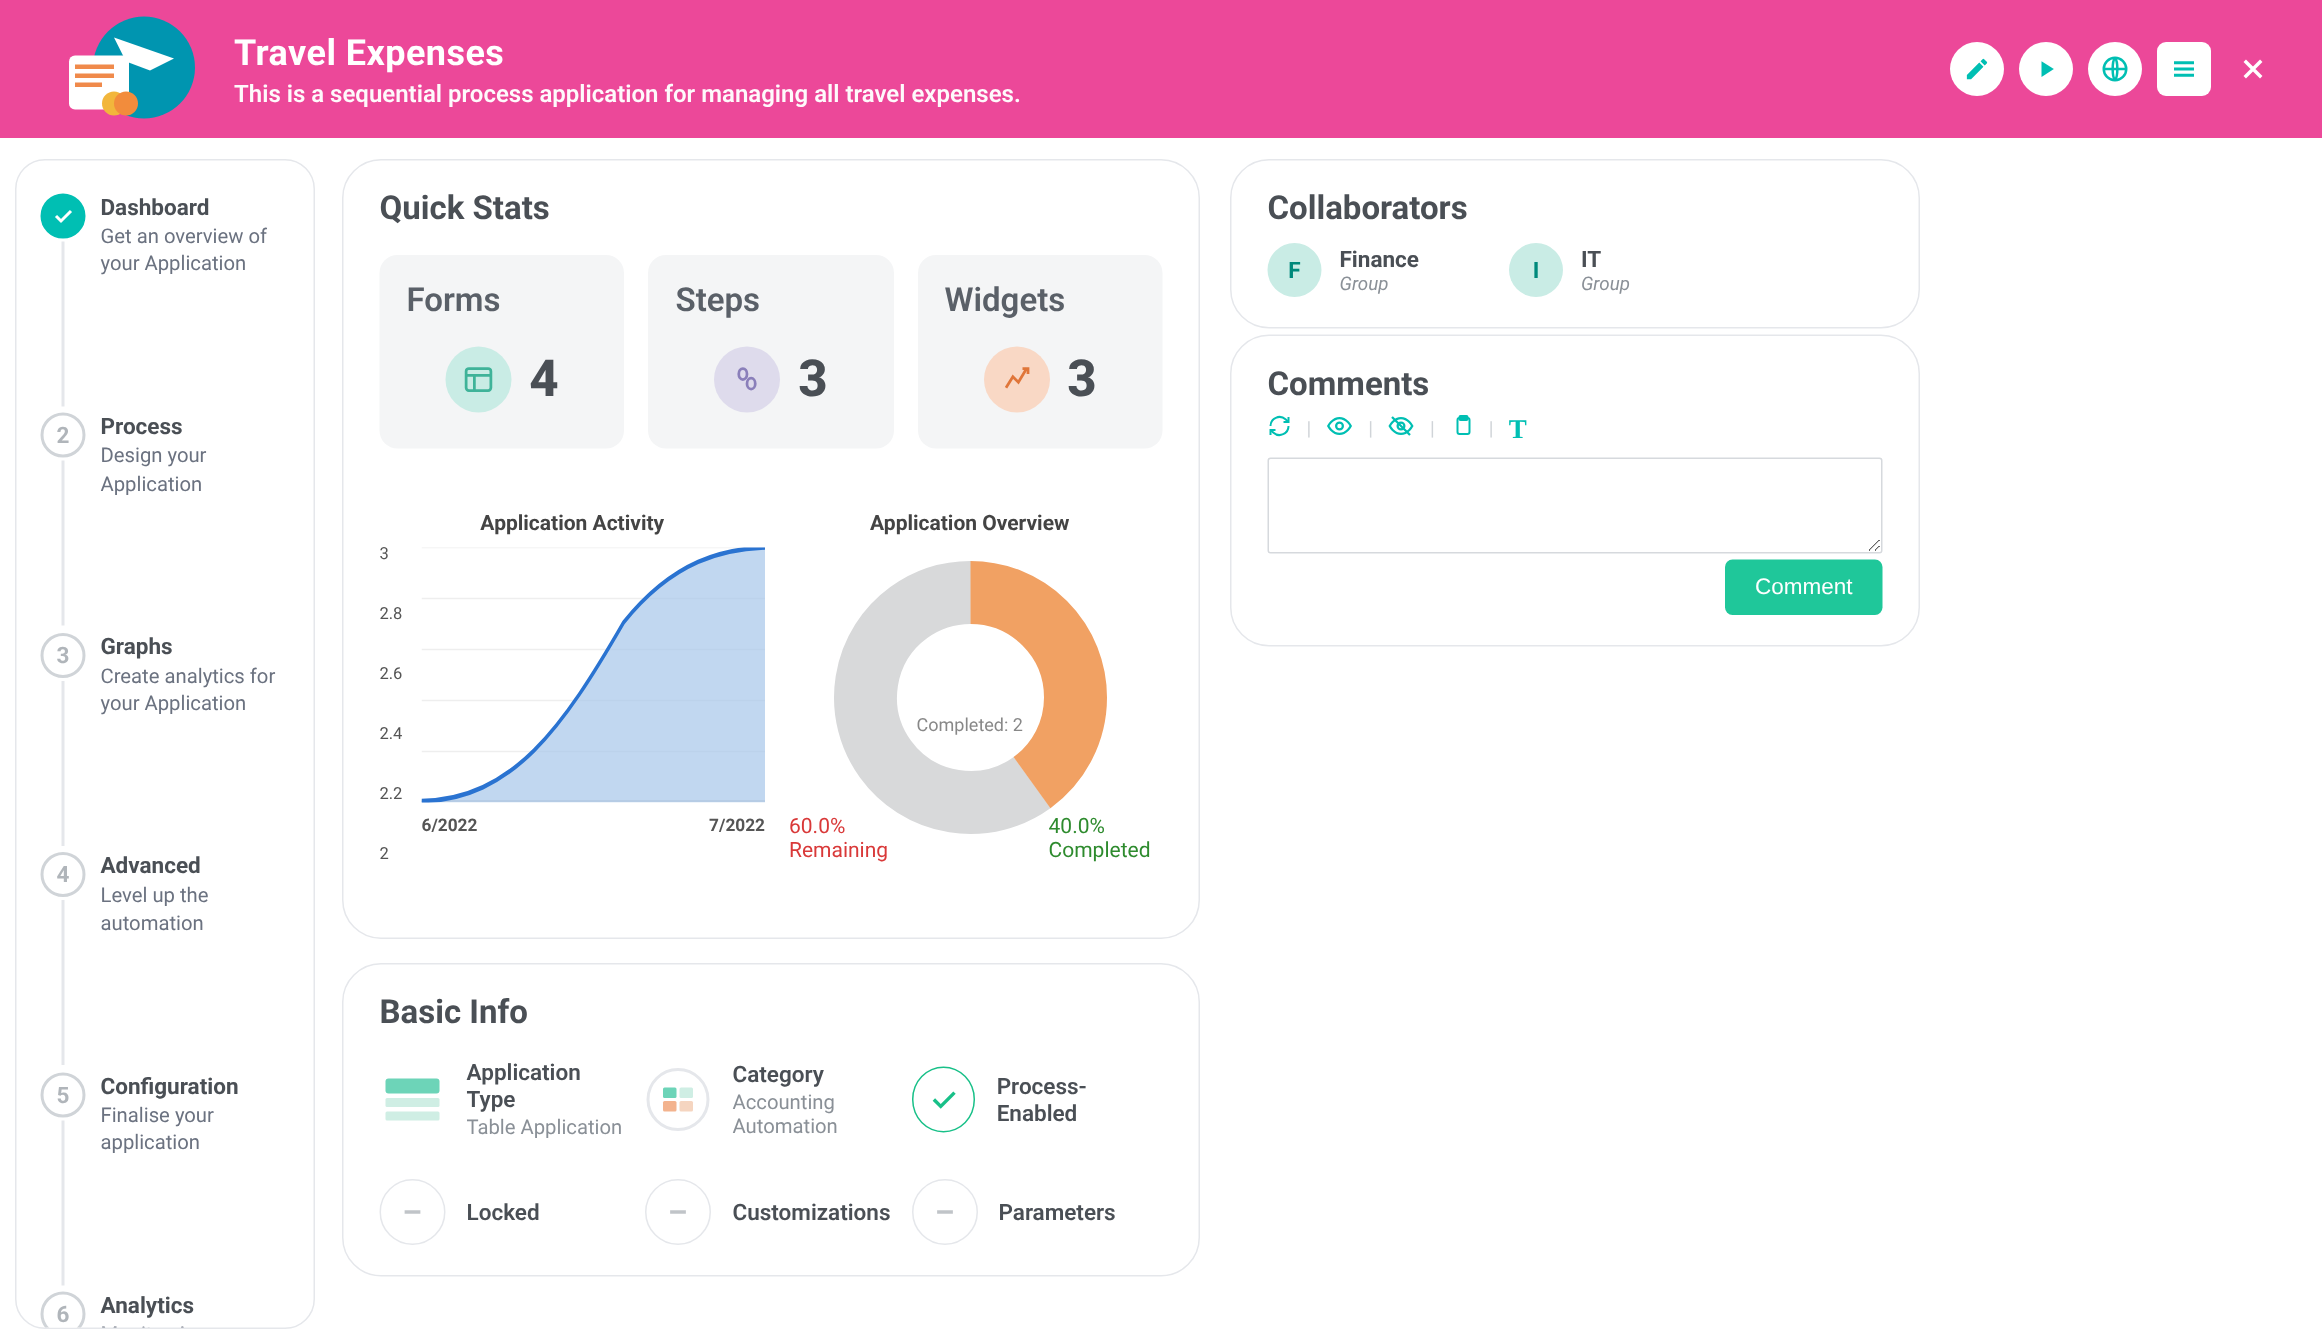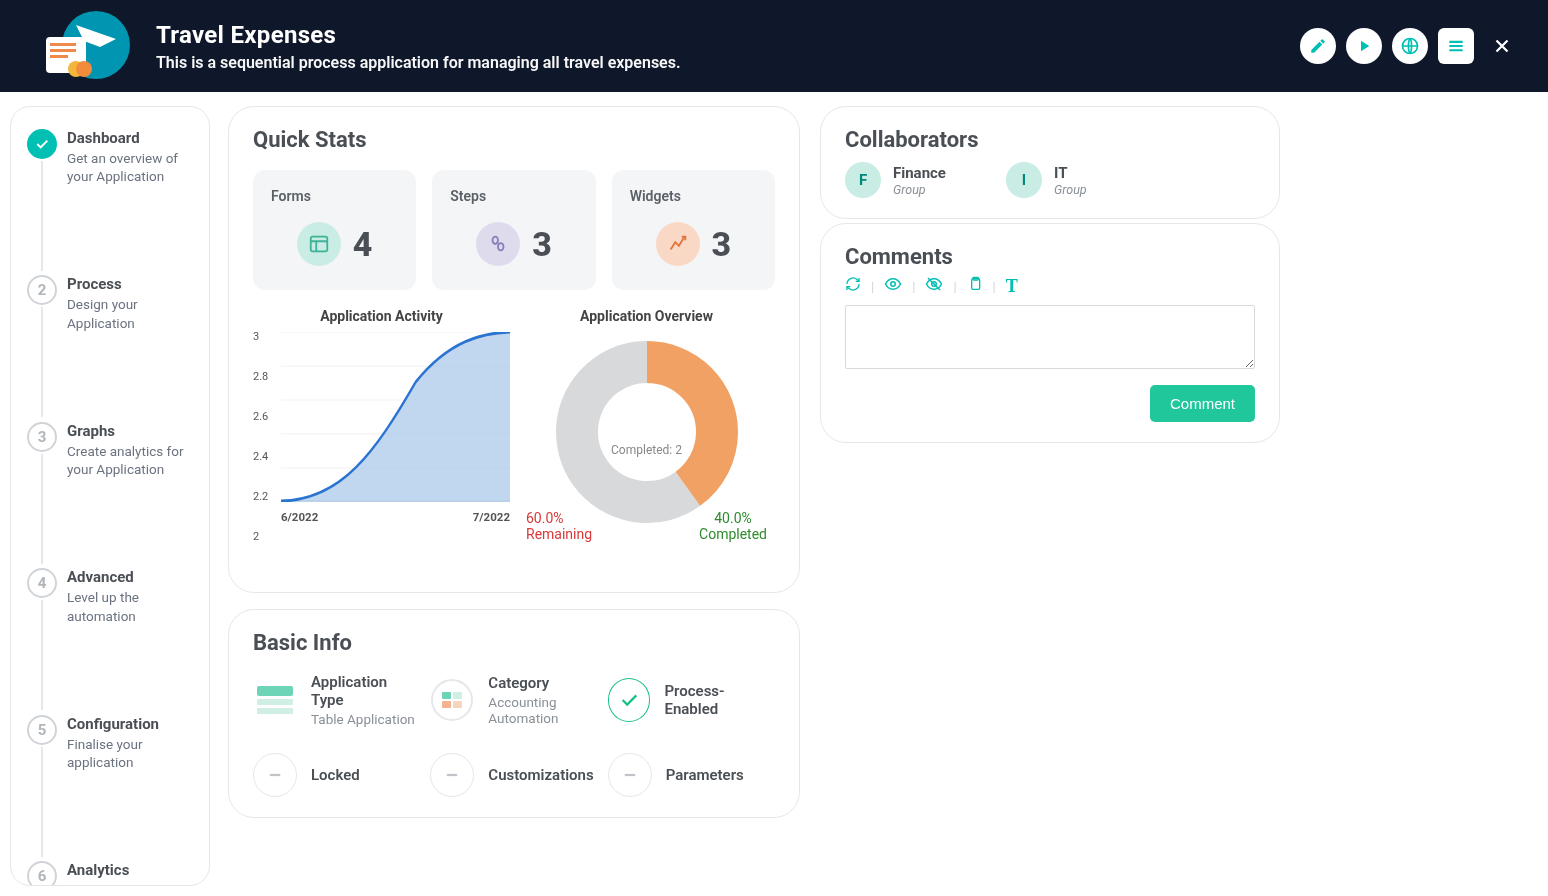--- a/index.html
+++ b/index.html
@@ -4,21 +4,21 @@
 <style>
   * { box-sizing: border-box; margin: 0; padding: 0; }
   body {
     font-family: -apple-system, BlinkMacSystemFont, "Segoe UI", Roboto, Arial, sans-serif;
     background: #ffffff;
     width: 1548px;
     height: 896px;
     overflow: hidden;
   }
   .header {
-    background: #0f172a;
+    background: #ec4899;
     height: 92px;
     display: flex;
     align-items: center;
     padding: 12px 28px;
     color: #fff;
   }
   .header-icon {
     width: 110px;
     height: 78px;
     margin-right: 18px;
@@ -131,21 +131,21 @@
   .stats-row {
     display: flex; gap: 16px; margin-bottom: 18px;
   }
   .stat-tile {
     flex: 1;
     background: #f4f5f6;
     border-radius: 12px;
     padding: 18px 18px 24px;
   }
   .stat-label {
-    font-size: 14px;
+    font-size: 22px;
     color: #5a6068;
     font-weight: 600;
   }
   .stat-value-row {
     display: flex; align-items: center; justify-content: center; gap: 12px; margin-top: 18px;
   }
   .stat-icon {
     width: 44px; height: 44px; border-radius: 50%;
     display: flex; align-items: center; justify-content: center;
   }
@@ -159,20 +159,21 @@
   }
 
   .charts-row { display: flex; gap: 8px; }
   .chart-col { flex: 1; }
   .chart-title {
     text-align: center;
     font-size: 14px;
     font-weight: 700;
     color: #444;
     margin-bottom: 8px;
+    margin-top: 24px;
   }
 
   
   .area-chart {
     position: relative;
     height: 210px;
     padding-left: 28px;
   }
   .area-chart svg { width: 100%; height: 170px; }
   .y-label {
@@ -191,21 +192,21 @@
   .donut-center {
     position: absolute; top: 118px; left: 50%; transform: translate(-50%, -50%);
     font-size: 12px; color: #888;
   }
   .donut-legend {
     display: flex; justify-content: space-between;
     padding: 0 8px;
     margin-top: -22px;
   }
   .legend-left { color: #d93939; font-size: 14px; text-align: left; }
-  .legend-right { color: #2e8b2e; font-size: 14px; text-align: center; }
+  .legend-right { color: #2e8b2e; font-size: 14px; text-align: left; }
 
   
   .info-grid {
     display: grid;
     grid-template-columns: repeat(3, 1fr);
     gap: 26px 10px;
     margin-top: 8px;
   }
   .info-item {
     display: flex; align-items: center; gap: 14px;
@@ -245,21 +246,21 @@
   .tool-sep { color: #d0d4d8; font-size: 13px; }
   .comment-box {
     width: 100%; height: 64px;
     border: 1px solid #d6d9dd;
     border-radius: 2px;
     resize: both;
     padding: 6px;
     font-family: inherit;
   }
   .comment-btn {
-    margin-top: 12px;
+    margin-top: 0;
     margin-left: auto;
     display: block;
     background: #1fc79a;
     color: #fff;
     border: none;
     padding: 10px 20px;
     border-radius: 5px;
     font-size: 15px;
     font-weight: 500;
     cursor: pointer;

